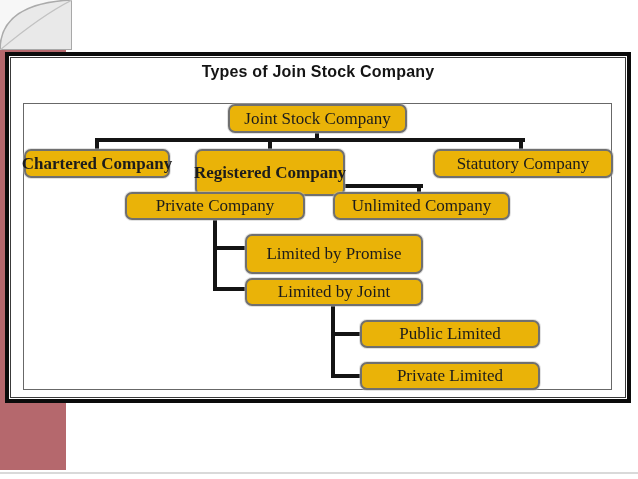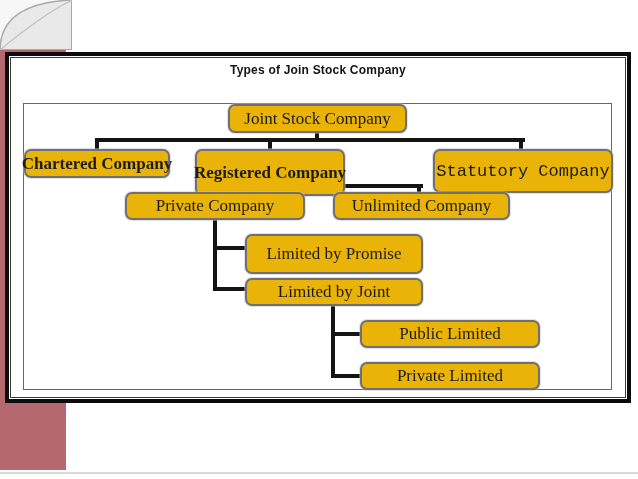--- a/index.html
+++ b/index.html
@@ -18,21 +18,21 @@
   .slide{
     position:absolute;left:5px;top:52px;width:626px;height:351px;
     box-sizing:border-box;background:#ffffff;border:4px solid #0b0b0b;
     z-index:1;
   }
   .slide-inner-line{
     position:absolute;inset:1px;border:1px solid #3a3a3a;pointer-events:none;
   }
   .slide-title{
     position:absolute;left:0;right:0;top:7px;text-align:center;
-    font-size:12px;font-weight:bold;color:#141414;letter-spacing:.2px;
+    font-size:16px;font-weight:bold;color:#141414;letter-spacing:.2px;
     font-family:"Liberation Sans", sans-serif;
   }
   .diagram-frame{
     position:absolute;left:23px;top:103px;width:589px;height:287px;
     box-sizing:border-box;border:1.5px solid #686868;background:transparent;
     z-index:1;
   }
   .node{
     position:absolute;box-sizing:border-box;background:#eab308;
     border:2px solid #707070;border-radius:7px;
@@ -79,21 +79,21 @@
 <div class="conn" style="left: 213px; top: 220px; width: 4px; height: 71px; background: rgb(20, 20, 20);"></div>
 <div class="conn" style="left: 213px; top: 246px; width: 34px; height: 4px; background: rgb(20, 20, 20);"></div>
 <div class="conn" style="left: 213px; top: 287px; width: 34px; height: 4px; background: rgb(20, 20, 20);"></div>
 <div class="conn" style="left: 331px; top: 306px; width: 4px; height: 72px; background: rgb(20, 20, 20);"></div>
 <div class="conn" style="left: 331px; top: 332px; width: 33px; height: 4px; background: rgb(20, 20, 20);"></div>
 <div class="conn" style="left: 331px; top: 374px; width: 33px; height: 4px; background: rgb(20, 20, 20);"></div>
 
 <div class="node" style="left:228px;top:104px;width:179px;height:29px;">Joint Stock Company</div>
 <div class="node" style="left:24px;top:149px;width:146px;height:29px;font-weight:bold;">Chartered Company</div>
 <div class="node" style="left:195px;top:149px;width:150px;height:47px;font-weight:bold;">Registered Company</div>
-<div class="node" style="left:433px;top:149px;width:180px;height:44px;font-family:Liberation Mono, monospace;">Statutory Company</div>
+<div class="node" style="left:433px;top:149px;width:180px;height:29px;">Statutory Company</div>
 <div class="node" style="left:125px;top:192px;width:180px;height:28px;">Private Company</div>
 <div class="node" style="left:333px;top:192px;width:177px;height:28px;">Unlimited Company</div>
 <div class="node" style="left:245px;top:234px;width:178px;height:40px;">Limited by Promise</div>
 <div class="node" style="left:245px;top:278px;width:178px;height:28px;">Limited by Joint</div>
 <div class="node" style="left:360px;top:320px;width:180px;height:28px;">Public Limited</div>
 <div class="node" style="left:360px;top:362px;width:180px;height:28px;">Private Limited</div>
 
 <div class="bottom-rule"></div>
 
 </body></html>

